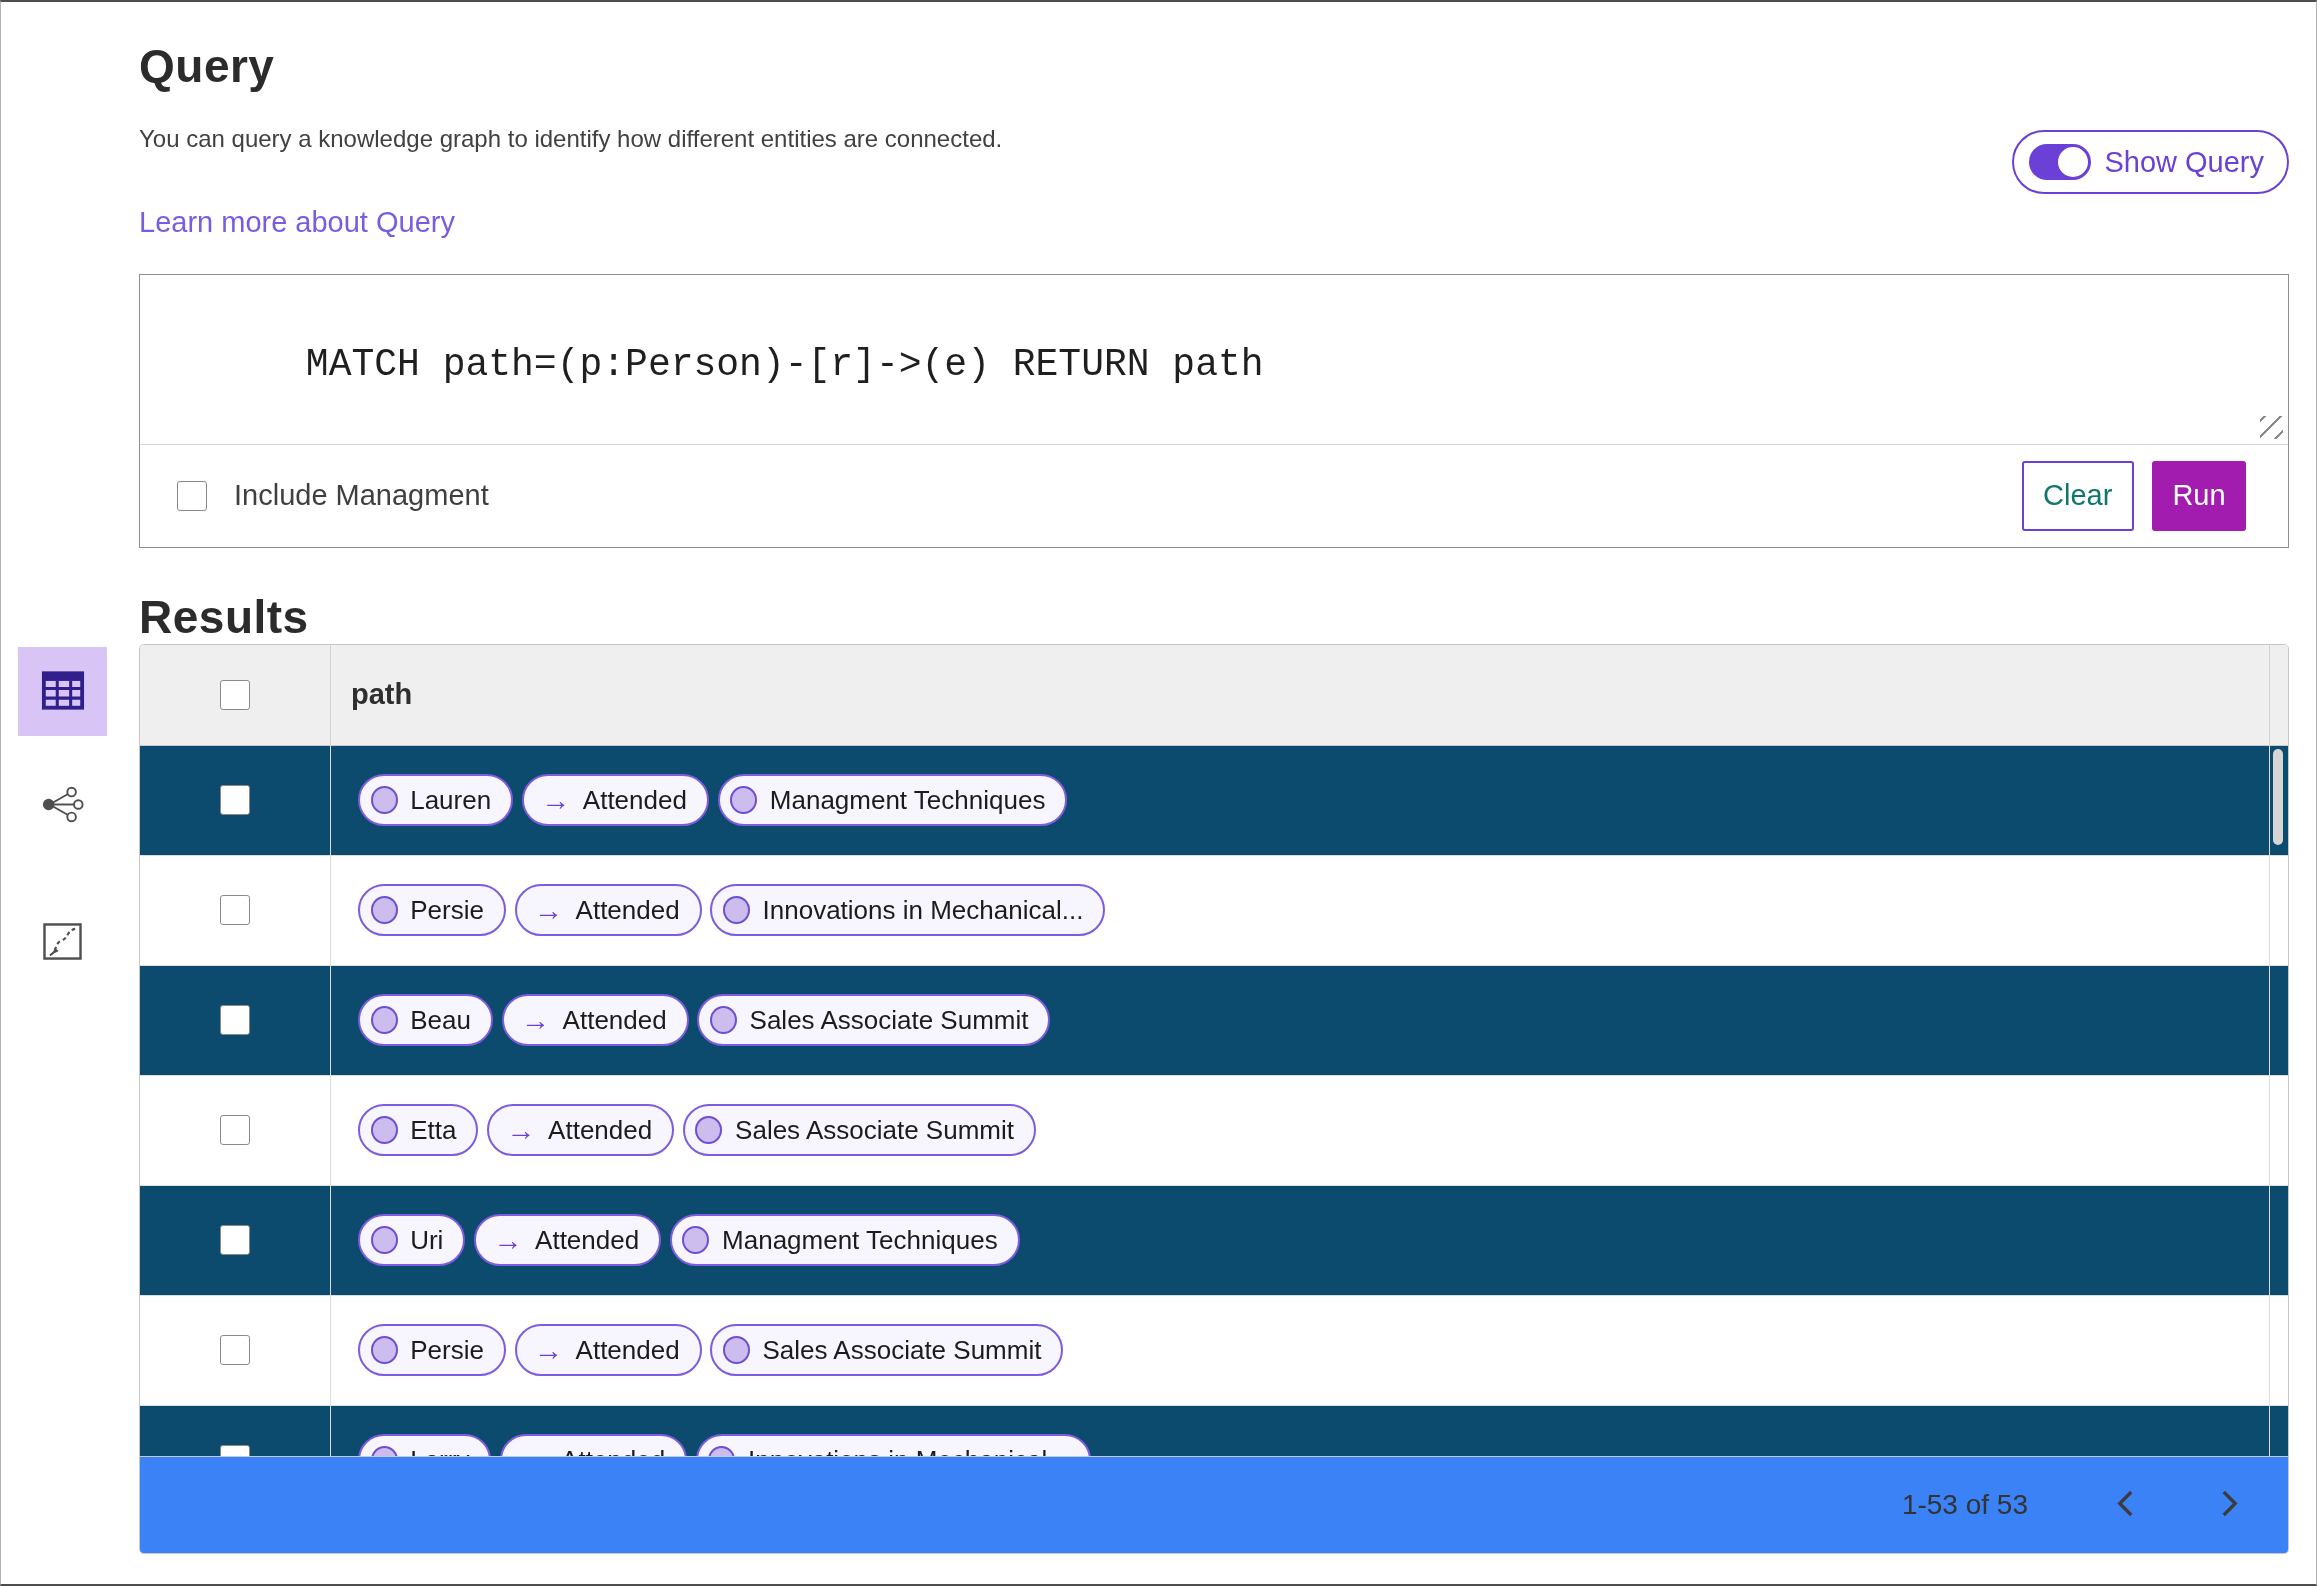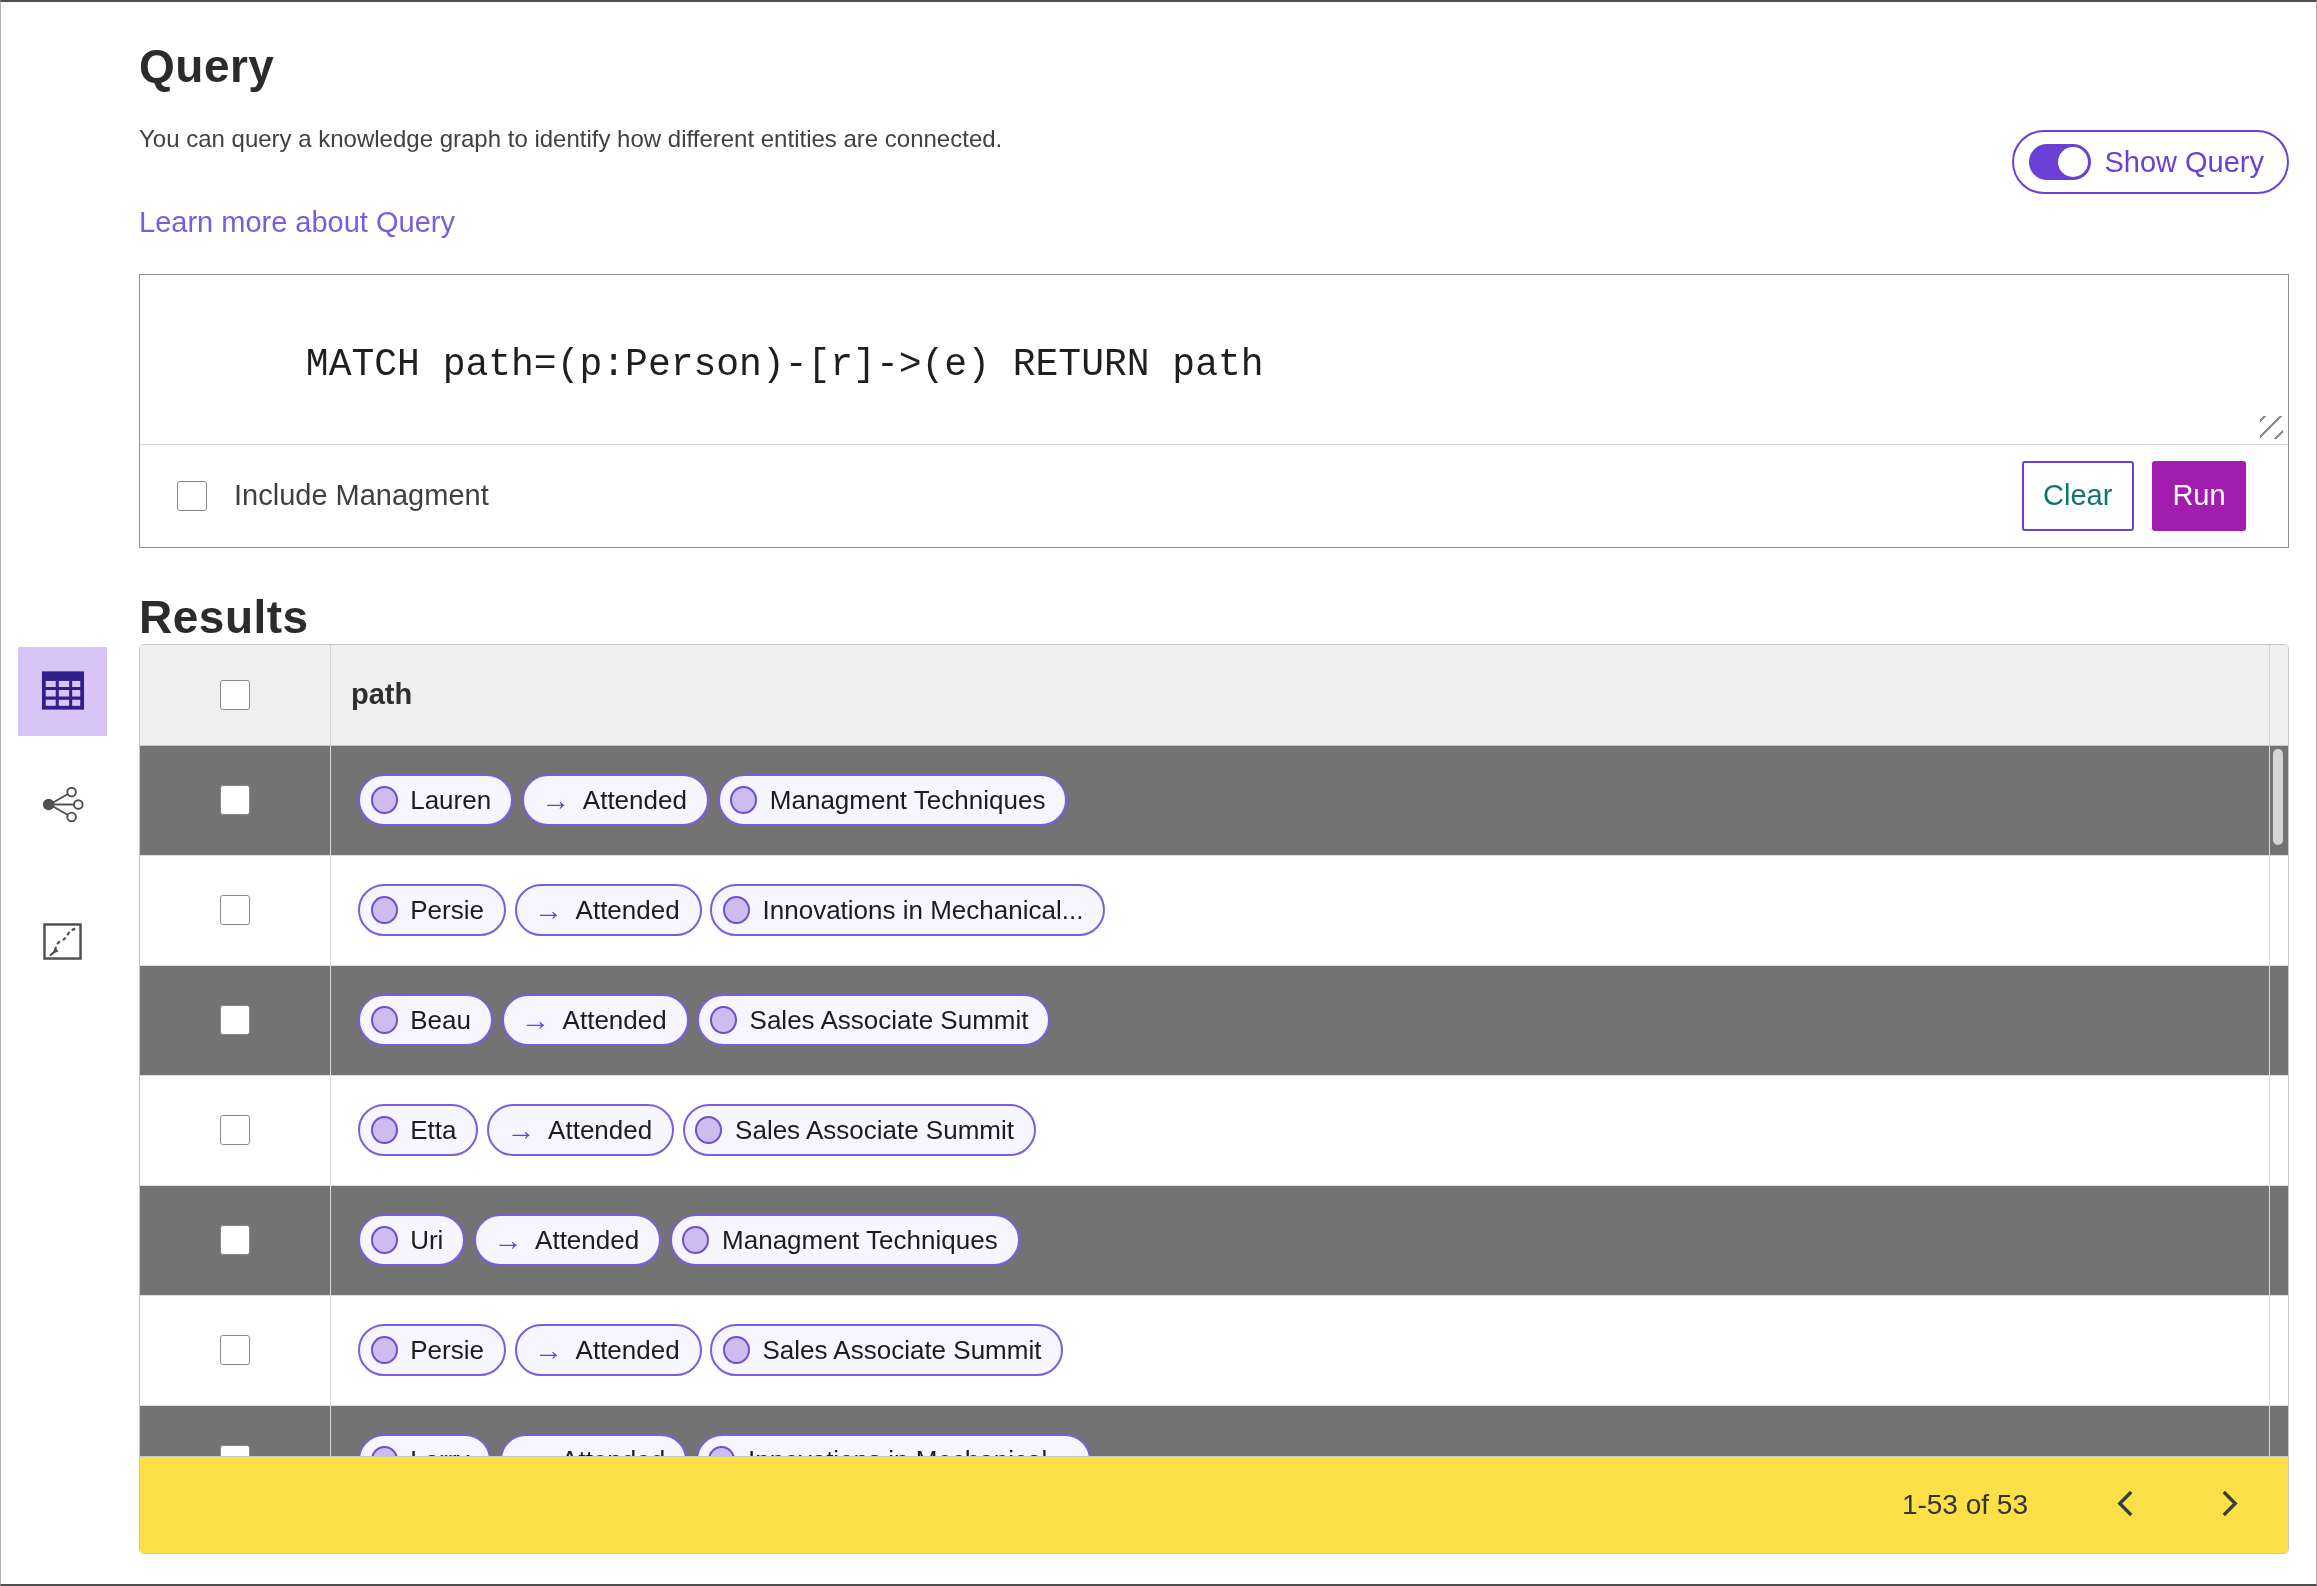--- a/index.html
+++ b/index.html
@@ -134,21 +134,21 @@
     border-right: 1.9px solid #d2d2d2;
   }
   .col-header-label {
     display: flex; align-items: center; padding-left: 20px;
     font-size: 29px; font-weight: 700; color: #2f2f2f; flex: 1;
   }
   .head-track { width: 19.3px; border-left: 1.9px solid #d2d2d2; }
 
   .tbody { position: relative; height: 710px; overflow: hidden; }
   .trow { display: flex; height: 110px; border-bottom: 1.9px solid #dedede; }
-  .trow.odd { background: #737373; }
+  .trow.odd { background: #0c4a6e; }
   .trow.even { background: #ffffff; }
   .trow .col-check { border-right: 1.9px solid #dedede; }
   .cell-path {
     flex: 1; display: flex; align-items: center;
     padding-left: 27px; gap: 8.7px; overflow: hidden;
   }
 
   .pill {
     display: inline-flex; align-items: center; gap: 12.6px;
     height: 52px; padding: 0 20px 0 10.6px;
@@ -167,21 +167,21 @@
     position: absolute; top: 0; right: 0; bottom: 0; width: 19.3px;
     border-left: 1.9px solid #dedede;
   }
   .scroll-thumb {
     position: absolute; top: 3.9px; left: 2.9px;
     width: 10.6px; height: 96px;
     background: #d6d6d6; border-radius: 5.8px;
   }
 
   .pagination {
-    height: 97px; border-top: 1.9px solid #c9c9c9; background: #fde047;
+    height: 97px; border-top: 1.9px solid #c9c9c9; background: #3b82f6;
     display: flex; align-items: center; justify-content: flex-end;
     padding-right: 39px;
     gap: 24px;
   }
   .page-range { font-size: 28px; color: #333; }
   .page-nav {
     background: none; border: none; cursor: pointer;
     display: flex; align-items: center; justify-content: center;
     width: 39px; height: 39px;
   }

